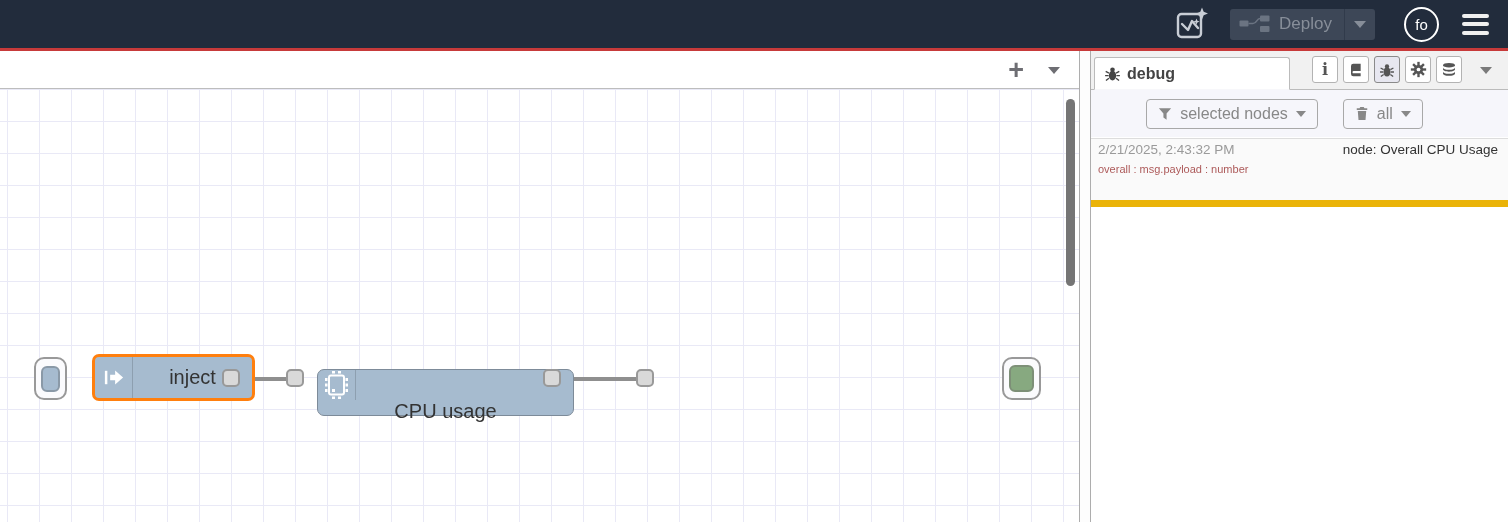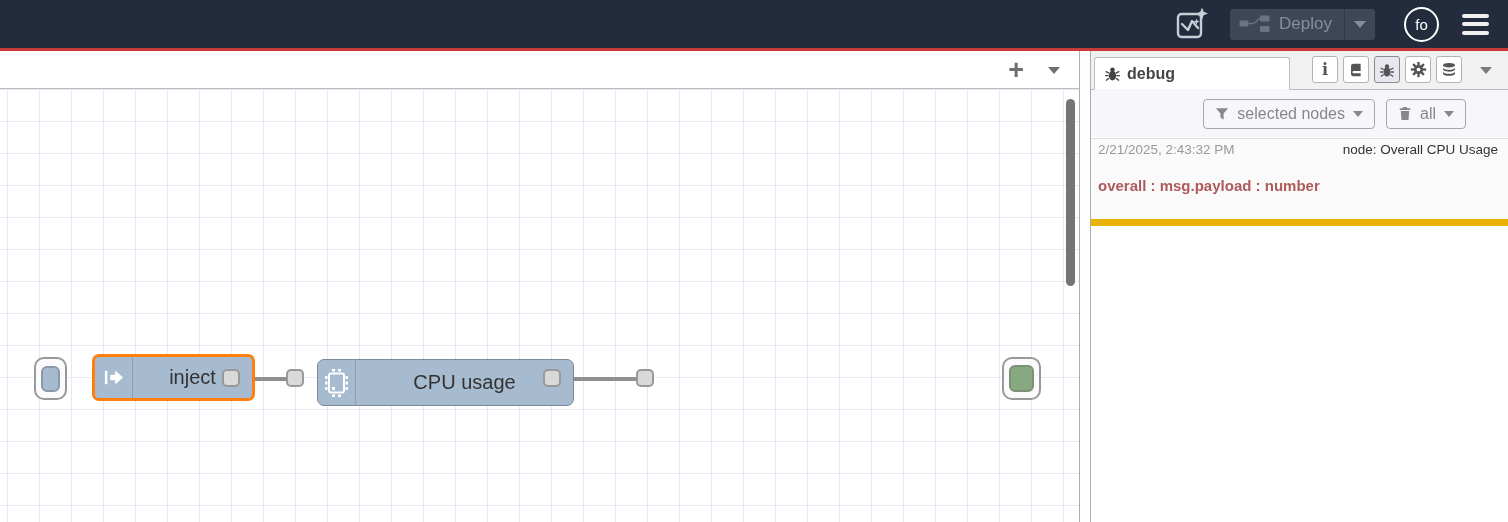--- a/index.html
+++ b/index.html
@@ -83,22 +83,22 @@
     width: 38px; flex: 0 0 auto; display: flex; align-items: center; justify-content: center;
   }
   .fnode .icon-left { border-right: 1px solid rgba(0,0,0,0.15); }
   .fnode .icon-right { border-left: 1px solid rgba(0,0,0,0.15); }
   .fnode .nlabel {
     flex: 1; display: flex; align-items: center; justify-content: center;
     font-size: 20px; color: #333; white-space: nowrap; padding: 0 8px;
   }
   #node-inject { left: 70px; top: 265px; width: 163px;
     background: var(--inject-node-fill, #a6bbcf); border: 3px solid var(--selection-orange, #ff7f0e); }
-  #node-cpu { left: 295px; top: 270px; width: 257px;
-    background: var(--inject-node-fill, #a6bbcf); border: 1.5px solid #7d8b99; }
+  #node-cpu { left: 295px; top: 280px; width: 257px;
+    background: var(--inject-node-fill, #a6bbcf); border: 1.5px solid #7d8b99; flex-direction: column; }
   #node-debug { left: 645px; top: 266px; width: 355px;
     background: var(--debug-node-fill, #87a980); border: 1.5px solid #74876e; }
   #node-debug .nlabel { font-style: italic; }
 
   .port {
     position: absolute; width: 18px; height: 18px; top: 280px;
     background: #d9d9d9; border: 2px solid #999; border-radius: 5px; z-index: 3; cursor: crosshair;
   }
   #port-inject-out { left: 222px; }
   #port-cpu-in    { left: 286px; }
@@ -146,41 +146,41 @@
     padding: 0;
   }
   .tool-btn.active { background: #e7e7f0; border-color: #8a8a8a; }
   .info-glyph { font-family: "DejaVu Serif", serif; font-weight: 700; font-size: 16px;
     font-style: normal; line-height: 1; color: #555; }
   .side-caret-btn { background: none; border: none; margin-left: 9px; cursor: pointer; padding: 4px; }
   .side-caret-btn .caret { border-top-color: #7a7a7a; border-left-width: 6px; border-right-width: 6px; }
 
   .filter-row {
     height: 47px; background: #f6f6fb; flex: 0 0 auto;
-    display: flex; align-items: center; justify-content: flex-end;
-    gap: 11px; padding-right: 42px;
+    display: flex; align-items: center; justify-content: center;
+    gap: 25px; padding-right: 30px;
   }
   .filter-btn {
     height: 30px; background: transparent; border: 1px solid #a8a8a8; border-radius: 4px;
     color: #888; font-size: 16px; display: flex; align-items: center; gap: 8px;
     padding: 0 11px; cursor: pointer; font-family: "Liberation Sans", sans-serif;
   }
   .filter-btn .caret { border-top-color: #888; border-left-width: 5px; border-right-width: 5px;
     border-top-width: 6px; }
 
   .messages { flex: 1; background: #fff; overflow: hidden; }
   .msg {
     background: #fafafa; border-top: 1px solid #ddd; border-bottom: 7px solid #eab308;
     padding: 3px 8px 25px 7px; margin-top: 1px;
   }
   .msg-meta { display: flex; justify-content: space-between; align-items: baseline;
     font-size: 13.5px; padding-right: 2px; }
   .msg-date { color: #9a9a9a; }
   .msg-node { color: #333; }
-  .msg-prop { font-size: 15px; color: var(--property-text, #ad5a5a); margin-top: 20px; font-weight: bold; }
+  .msg-prop { font-size: 11px; color: var(--property-text, #ad5a5a); margin-top: 6px; }
   .msg-val {
     font-family: "DejaVu Sans Mono", monospace; font-size: 15px;
     color: var(--value-number-blue, #2033d6); margin-top: 5px; padding-left: 5px;
   }
 </style>
 </head>
 <body>
 
 <div class="app">
 

